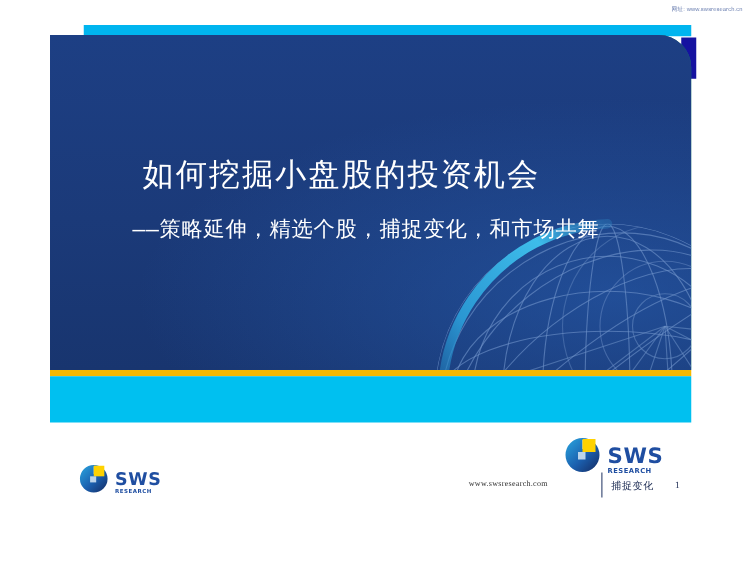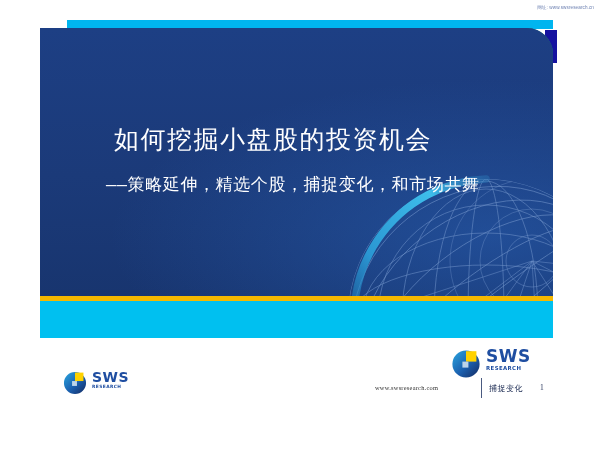--- a/index.html
+++ b/index.html
@@ -128,21 +128,21 @@
     top: 301px;
     width: 513px;
     height: 37px;
     background: #00c0f0;
   }
 
   
   .logo {
     position: absolute;
     display: flex;
-    align-items: flex-start;
+    align-items: flex-end;
   }
   .logo-mark { position: relative; flex: none; }
   .logo-text { margin-left: 4px; line-height: 1; }
   .logo-sws {
     display: block;
     color: #1f4ea1;
     font-weight: 700;
     letter-spacing: 0.5px;
     font-family: "DejaVu Sans", "Liberation Sans", sans-serif;
   }

